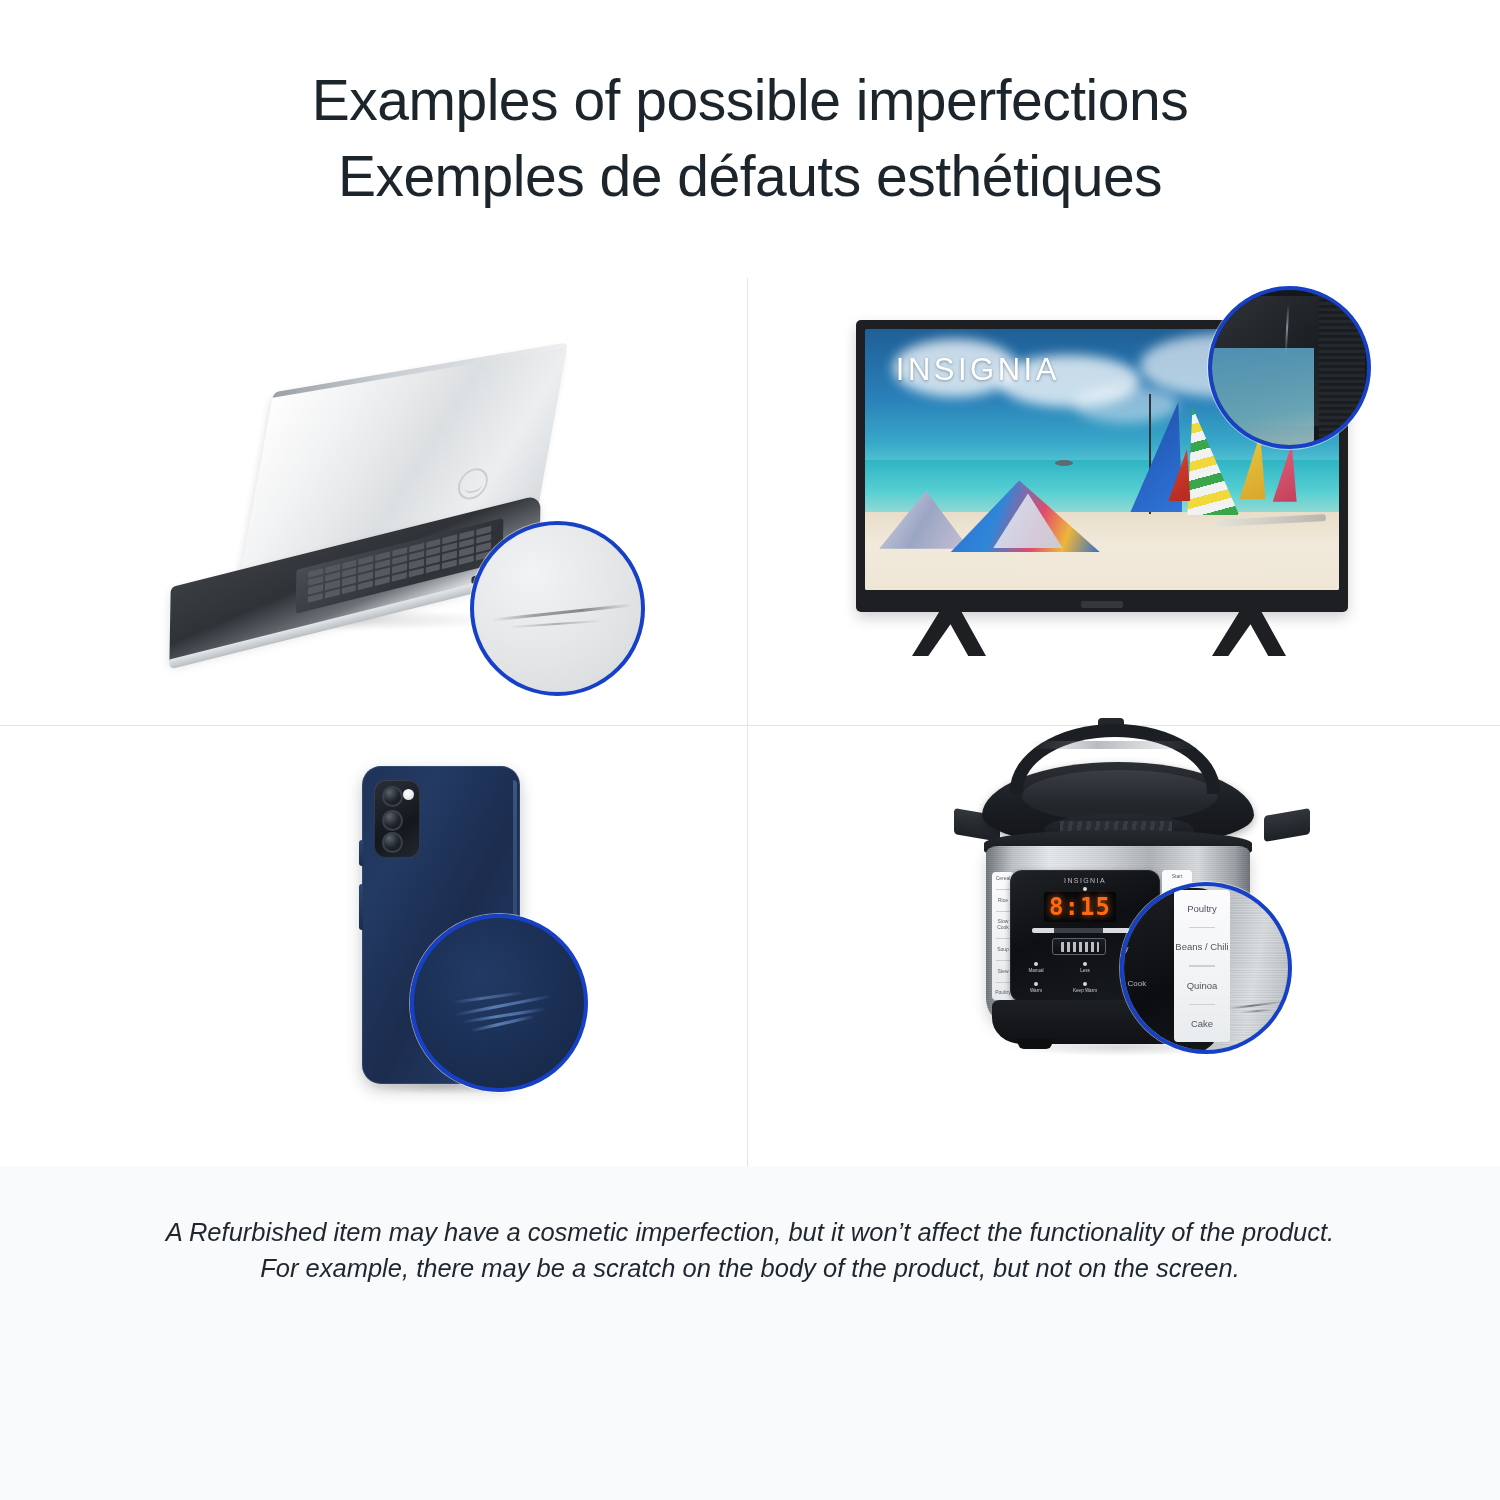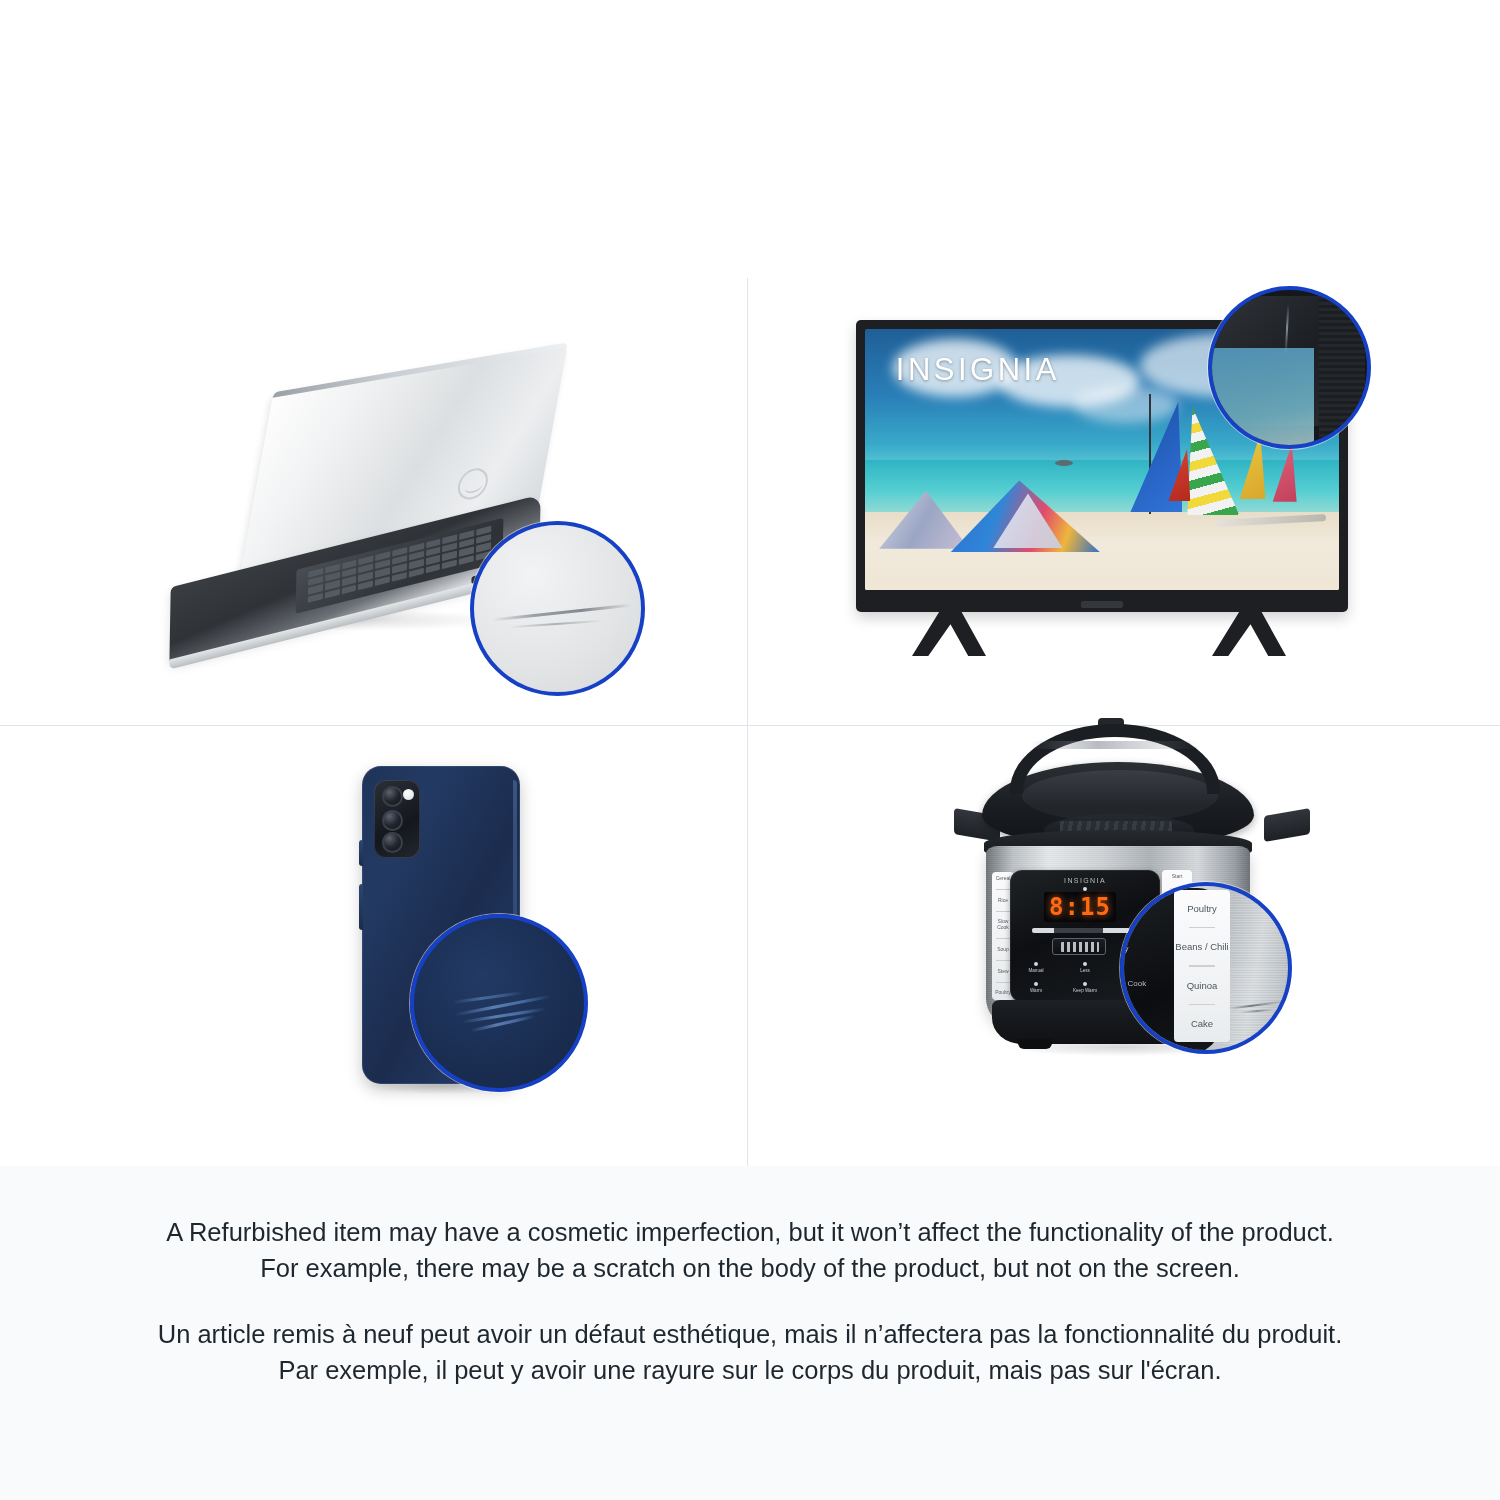--- a/index.html
+++ b/index.html
@@ -456,32 +456,37 @@
   .cooker-shadow {
     position:absolute; left: 40px; top: 304px; width: 230px; height: 18px;
     background: radial-gradient(ellipse at 50% 50%, rgba(0,0,0,0.16), rgba(0,0,0,0) 72%);
   }
 
   
   .footer {
     position: absolute; left: 0; top: 1166px; width: 1500px; height: 334px;
     background: #f8fafc;
     padding: 48px 150px 0 150px;
+    font-style: italic;
   }
   .foot-p {
     text-align: center; color: #1f272e;
     font-size: 25.5px; line-height: 36px; font-weight: 400;
   }
   .foot-p.second { margin-top: 30px; }
 </style>
 </head>
 <body>
 
 <div class="page">
 
+  <div class="header">
+    <div class="title-line">Examples of possible imperfections</div>
+    <div class="title-line">Exemples de défauts esthétiques</div>
+  </div>
 
   <div class="grid">
     <div class="vdiv"></div>
     <div class="hdiv"></div>
 
     <div class="cell cell-laptop">
       <div class="stage">
         <div class="laptop-wrap">
           <div class="laptop-shadow"></div>
           <div class="lid">
@@ -736,16 +741,15 @@
             <div class="mc-scratch"></div>
             <div class="mc-scratch2"></div>
           </div>
         </div>
       </div>
     </div>
   </div>
 
   <div class="footer">
     <p class="foot-p">A Refurbished item may have a cosmetic imperfection, but it won’t affect the functionality of the product. For example, there may be a scratch on the body of the product, but not on the screen.</p>
-    <p class="foot-p second">Un article remis à neuf peut avoir un défaut esthétique, mais il n’affectera pas la fonctionnalité du produit. Par exemple, il peut y avoir une rayure sur le corps du produit, mais pas sur l'écran.</p>
   </div>
 
 </div>
 
 </body></html>

